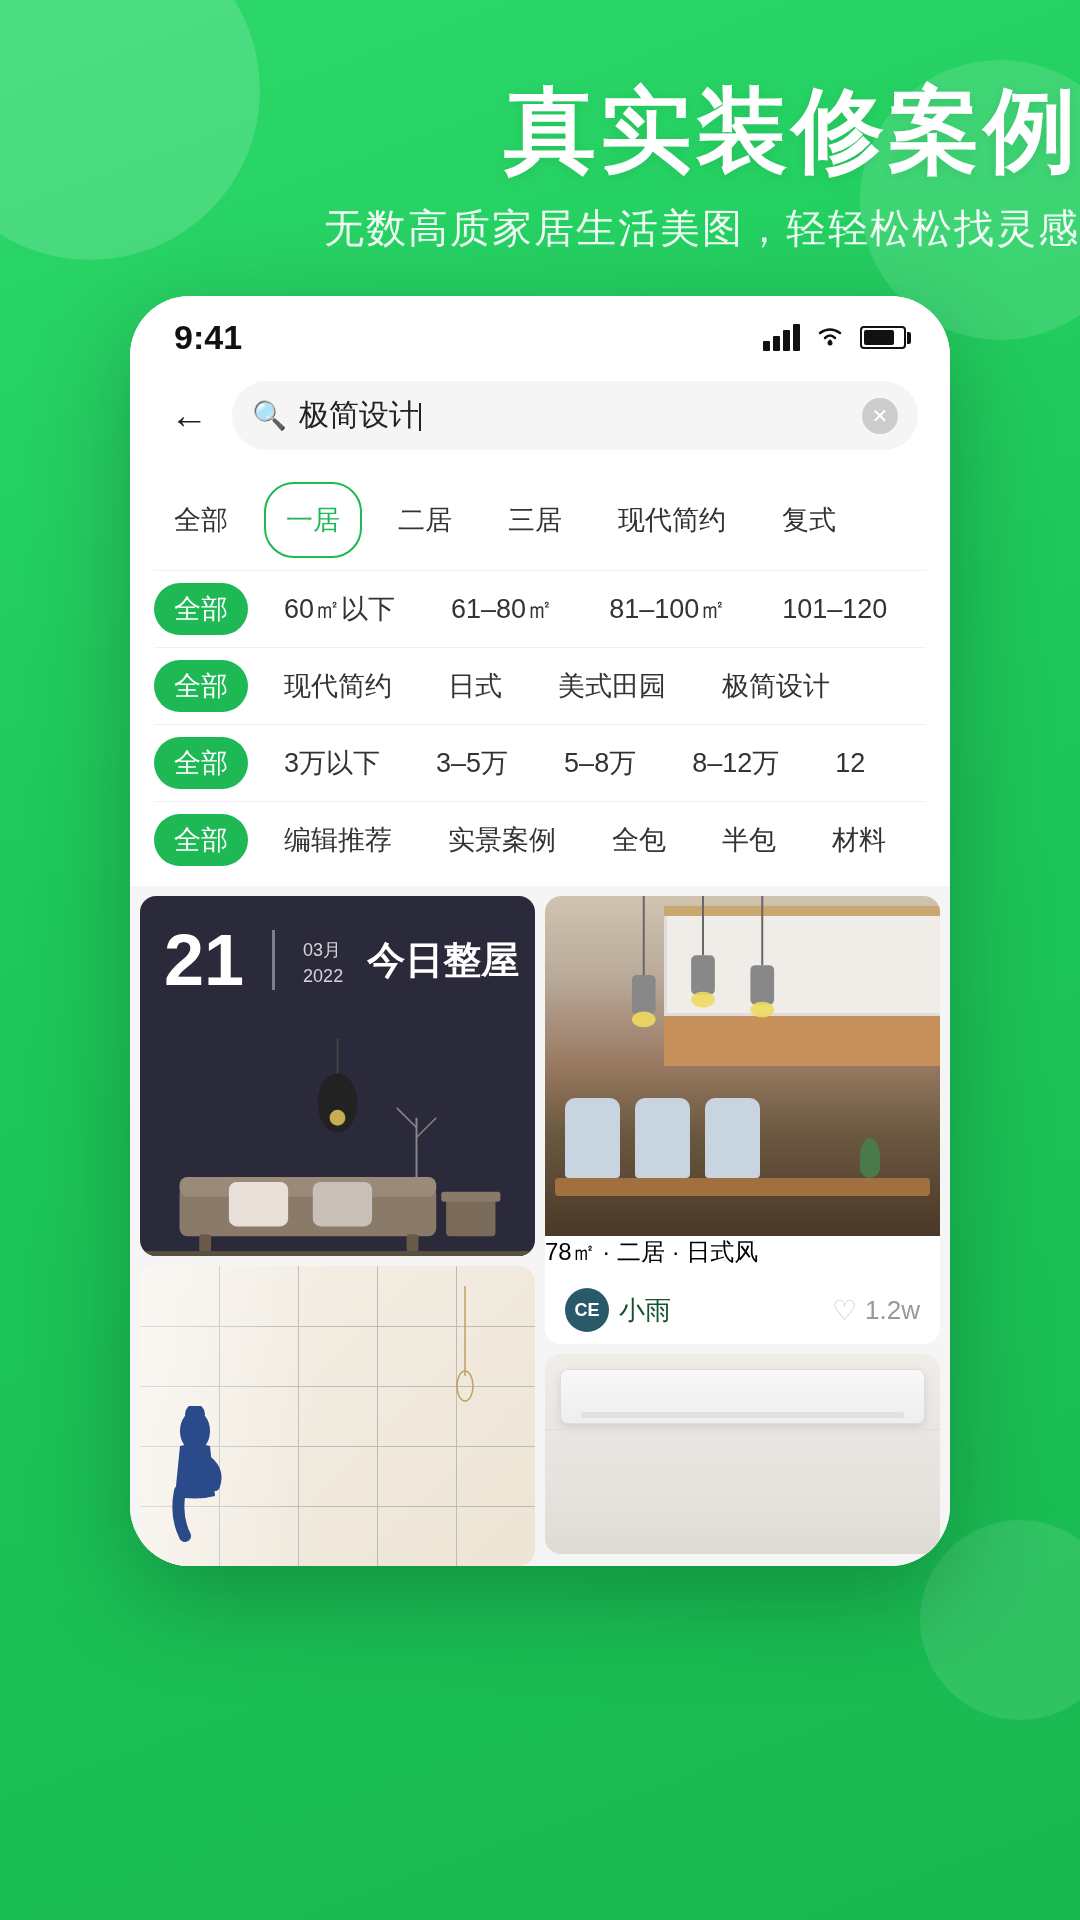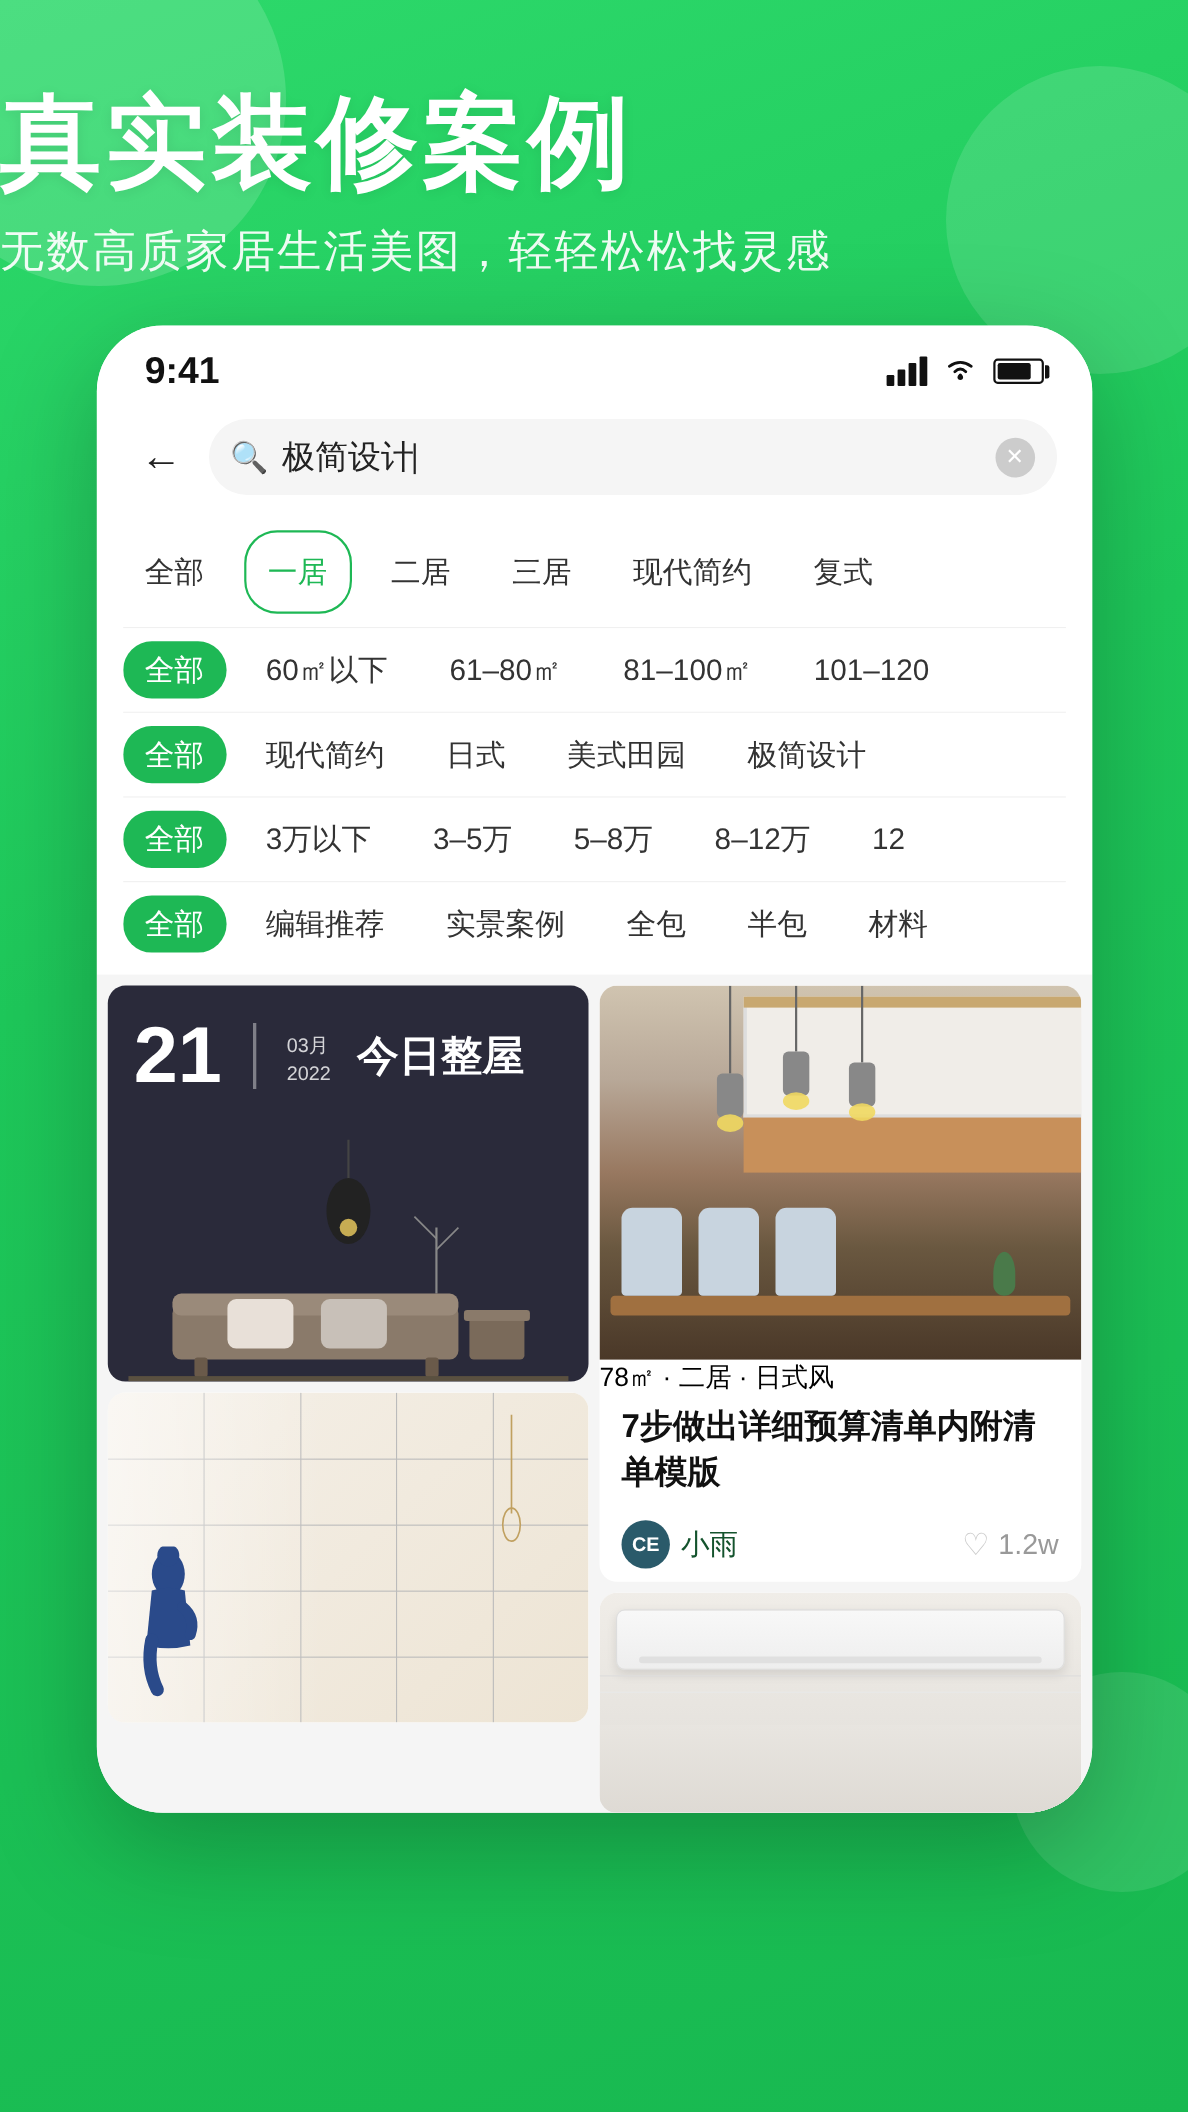--- a/index.html
+++ b/index.html
@@ -39,21 +39,21 @@
       width: 200px;
       height: 200px;
       border-radius: 50%;
       background: rgba(255,255,255,0.1);
     }
 
     
     .header-section {
       position: relative;
       z-index: 10;
-      text-align: left;
+      text-align: right;
       padding-top: 80px;
       padding-bottom: 40px;
     }
     .main-title {
       font-size: 92px;
       font-weight: 700;
       color: #fff;
       letter-spacing: 4px;
       line-height: 1.1;
       text-shadow: 0 2px 12px rgba(0,0,0,0.08);
@@ -64,21 +64,21 @@
       margin-top: 20px;
       font-weight: 400;
       letter-spacing: 2px;
     }
 
     
     .phone-mockup {
       position: relative;
       z-index: 10;
       margin: 0 auto;
-      width: 905px;
+      width: 820px;
       background: #fff;
       border-radius: 60px;
       box-shadow: 0 30px 100px rgba(0,0,0,0.25);
       overflow: hidden;
     }
 
     
     .status-bar {
       display: flex;
       justify-content: space-between;
@@ -596,21 +596,20 @@
 
           <div style="position:absolute;bottom:40px;left:10px;right:10px;height:18px;background:#a07040;border-radius:4px;"></div>
 
           <div style="position:absolute;bottom:58px;left:20px;width:55px;height:80px;background:#c8d4df;border-radius:10px 10px 4px 4px;"></div>
           <div style="position:absolute;bottom:58px;left:90px;width:55px;height:80px;background:#c8d4df;border-radius:10px 10px 4px 4px;"></div>
           <div style="position:absolute;bottom:58px;left:160px;width:55px;height:80px;background:#c8d4df;border-radius:10px 10px 4px 4px;"></div>
 
           <div style="position:absolute;bottom:58px;right:60px;width:20px;height:40px;background:#4a7a4a;border-radius:50% 50% 10px 10px;"></div>
         </div>
         <div class="card-meta">78㎡ · 二居 · 日式风</div>
-        <div class="card-title-text" style="padding:0 20px 10px;">7步做出详细预算清单内附清单模版</div>
         <div class="card-footer">
           <div class="author-row">
             <div class="avatar">
               <span>CE</span>
             </div>
             <span class="author-name">小雨</span>
           </div>
           <div class="like-row">
             <span class="heart-icon">♡</span>
             <span>1.2w</span>

